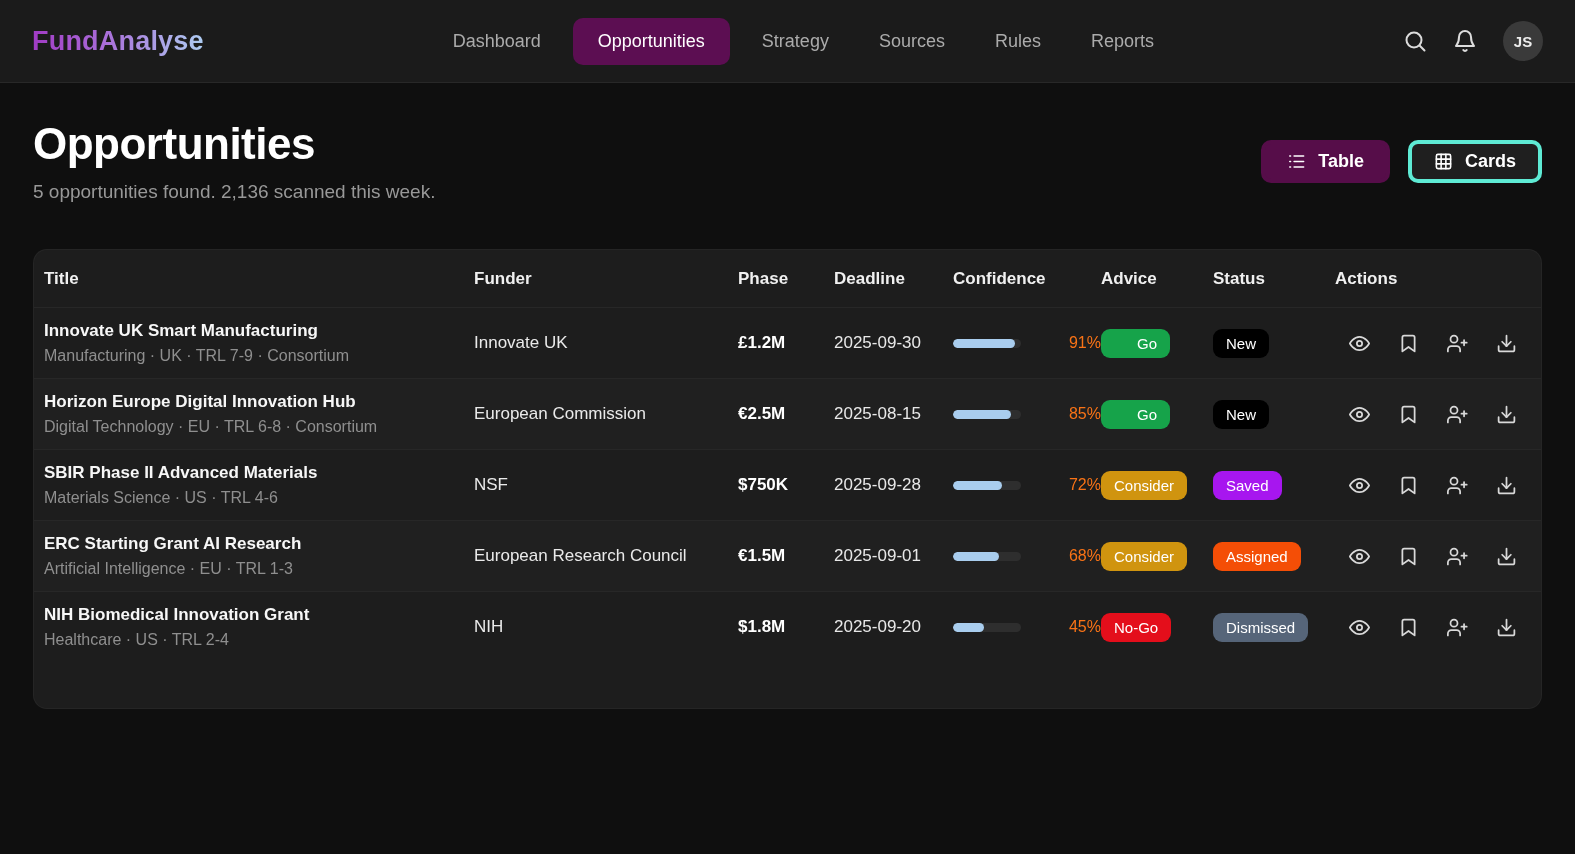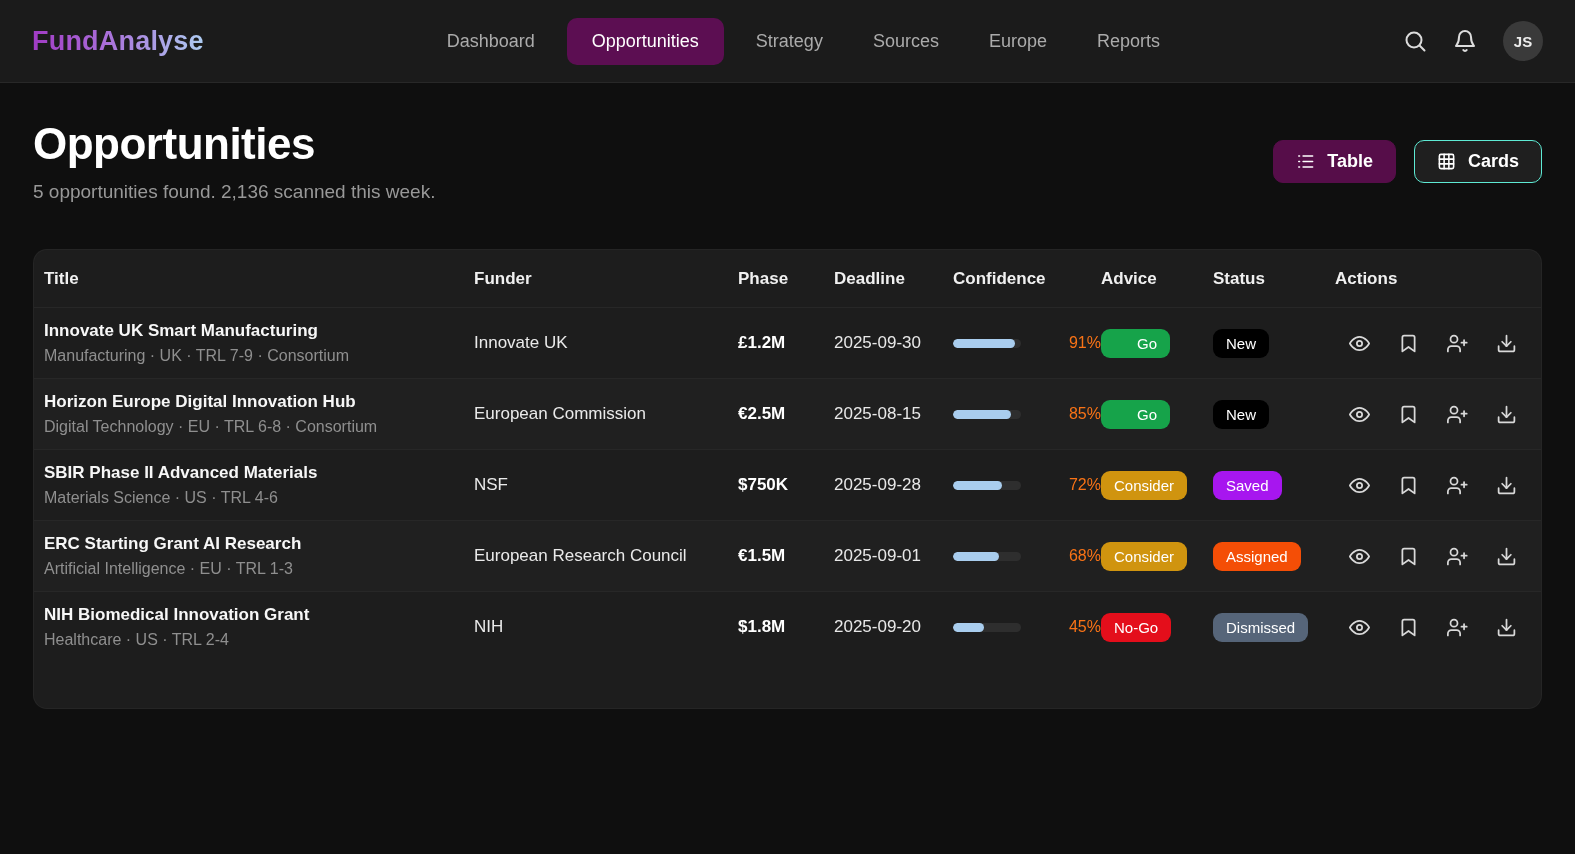--- a/index.html
+++ b/index.html
@@ -92,21 +92,21 @@
   .view-toggle { display: flex; gap: 18px; }
   .toggle-btn {
     display: flex; align-items: center; gap: 12px;
     height: 43px;
     padding: 0 22px;
     border-radius: 10px;
     font-size: 18px;
     font-weight: 600;
     color: #ffffff;
     background: #1f1f1f;
-    border: 1px solid #5eead4;
+    border: 4px solid #5eead4;
     cursor: pointer;
   }
   .toggle-btn.active {
     background: #560d49;
     border-color: #560d49;
   }
   .toggle-btn svg { width: 19px; height: 19px; }
 
   
   .table-card {
@@ -188,21 +188,21 @@
 <body>
 
 <header class="topbar">
   <div class="logo"><span>Fund</span><span>Analyse</span></div>
 
   <nav class="nav-center">
     <div class="nav-link">Dashboard</div>
     <div class="nav-link active">Opportunities</div>
     <div class="nav-link">Strategy</div>
     <div class="nav-link">Sources</div>
-    <div class="nav-link">Europe</div>
+    <div class="nav-link">Rules</div>
     <div class="nav-link">Reports</div>
   </nav>
 
   <div class="nav-right">
     <div class="nav-icon-btn">
       <svg class="ic" viewBox="0 0 24 24">
           <circle cx="11" cy="11" r="7.5"></circle>
           <line x1="16.8" y1="16.8" x2="21.5" y2="21.5"></line>
         </svg>
     </div>

